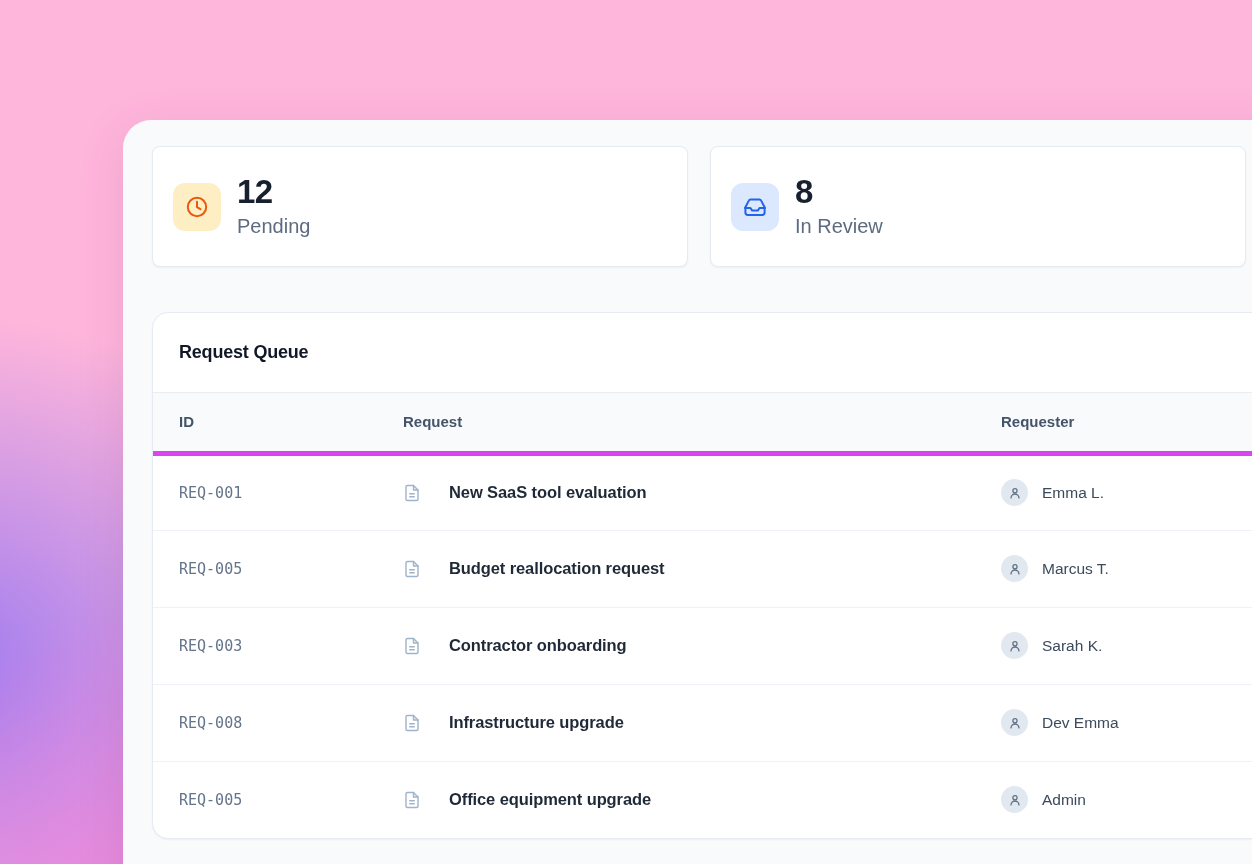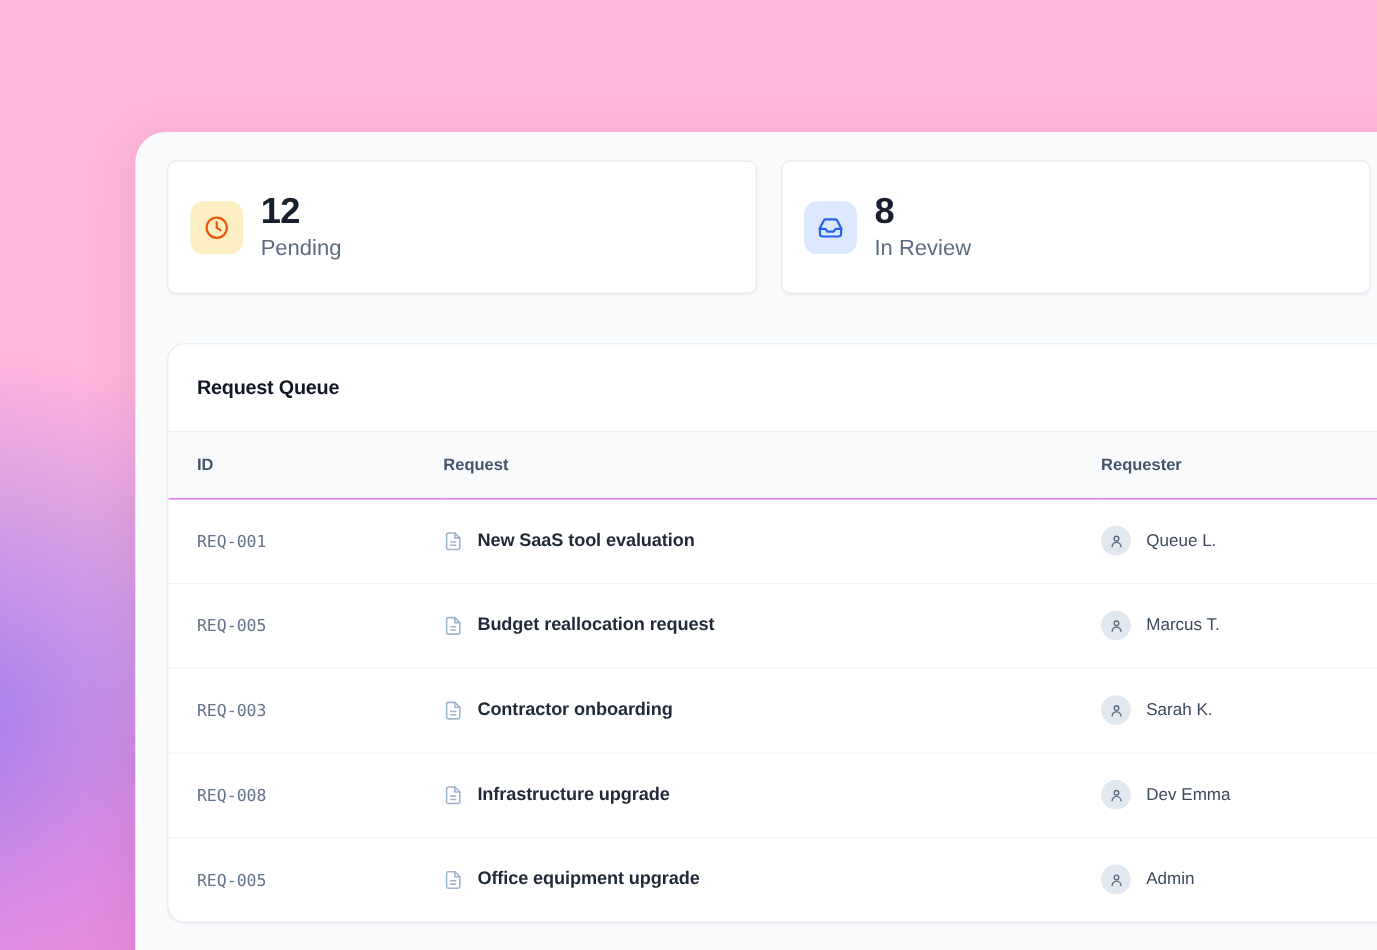--- a/index.html
+++ b/index.html
@@ -43,27 +43,27 @@
   }
   .table-title{
     height:80px; display:flex; align-items:center; padding:0 26px;
     font-size:18px; font-weight:700; color:#101828; letter-spacing:-0.2px;
     border-bottom:1px solid #e8edf3;
   }
   table{border-collapse:collapse; width:100%; table-layout:fixed;}
   thead tr{height:60px; background:#f8fafc;}
   th{
     text-align:left; font-size:15px; font-weight:600; color:#44546a;
-    border-bottom:1px solid #d946ef;
+    border-bottom:5px solid #d946ef;
   }
   th:first-child, td:first-child{padding-left:26px;}
   tbody tr{height:77px; border-bottom:1px solid #eef2f6; cursor:pointer;}
   tbody tr:last-child{border-bottom:none;}
   td.cell-id{font-family:"DejaVu Sans Mono", monospace; font-size:15px; color:#64748b;margin-top:44px;}
-  .req-cell{display:flex; align-items:center; gap:13px; font-size:16.5px; font-weight:700; color:#1f2937; letter-spacing:-0.1px;}
+  .req-cell{display:flex; align-items:center; gap:28px; font-size:16.5px; font-weight:700; color:#1f2937; letter-spacing:-0.1px;}
   .who-cell{display:flex; align-items:center; gap:14px; font-size:15.5px; color:#3c4a5d;}
   .avatar{width:27px;height:27px;border-radius:50%;background:var(--avatar-bg);display:flex;align-items:center;justify-content:center;flex:0 0 auto;}
   .doc-ic{display:flex;align-items:center;flex:0 0 auto;}
 </style>
 </head>
 <body>
 
 <div class="panel">
   <div class="panel-content">
 
@@ -129,21 +129,21 @@
             </div>
               </td>
             <td>
                 <div class="who-cell">
               <span class="avatar">
                     <svg width="14" height="14" viewBox="0 0 24 24" fill="none" stroke="var(--avatar-icon)" stroke-width="2.2" stroke-linecap="round">
                       <circle cx="12" cy="8" r="3.6"></circle>
                       <path d="M5.2 20.5c0-3.7 3-6.8 6.8-6.8s6.8 3.1 6.8 6.8"></path>
                     </svg>
                   </span>
-              <span>Queue L.</span>
+              <span>Emma L.</span>
             </div>
               </td>
           </tr>
           <tr>
             <td class="cell-id">REQ-005</td>
             <td>
                 <div class="req-cell">
               <span class="doc-ic">
                     <svg width="18" height="18" viewBox="0 0 24 24" fill="none" stroke="var(--doc-icon)" stroke-width="1.9" stroke-linecap="round" stroke-linejoin="round">
                       <path d="M14 2H6a2 2 0 0 0-2 2v16a2 2 0 0 0 2 2h12a2 2 0 0 0 2-2V8z"></path>

